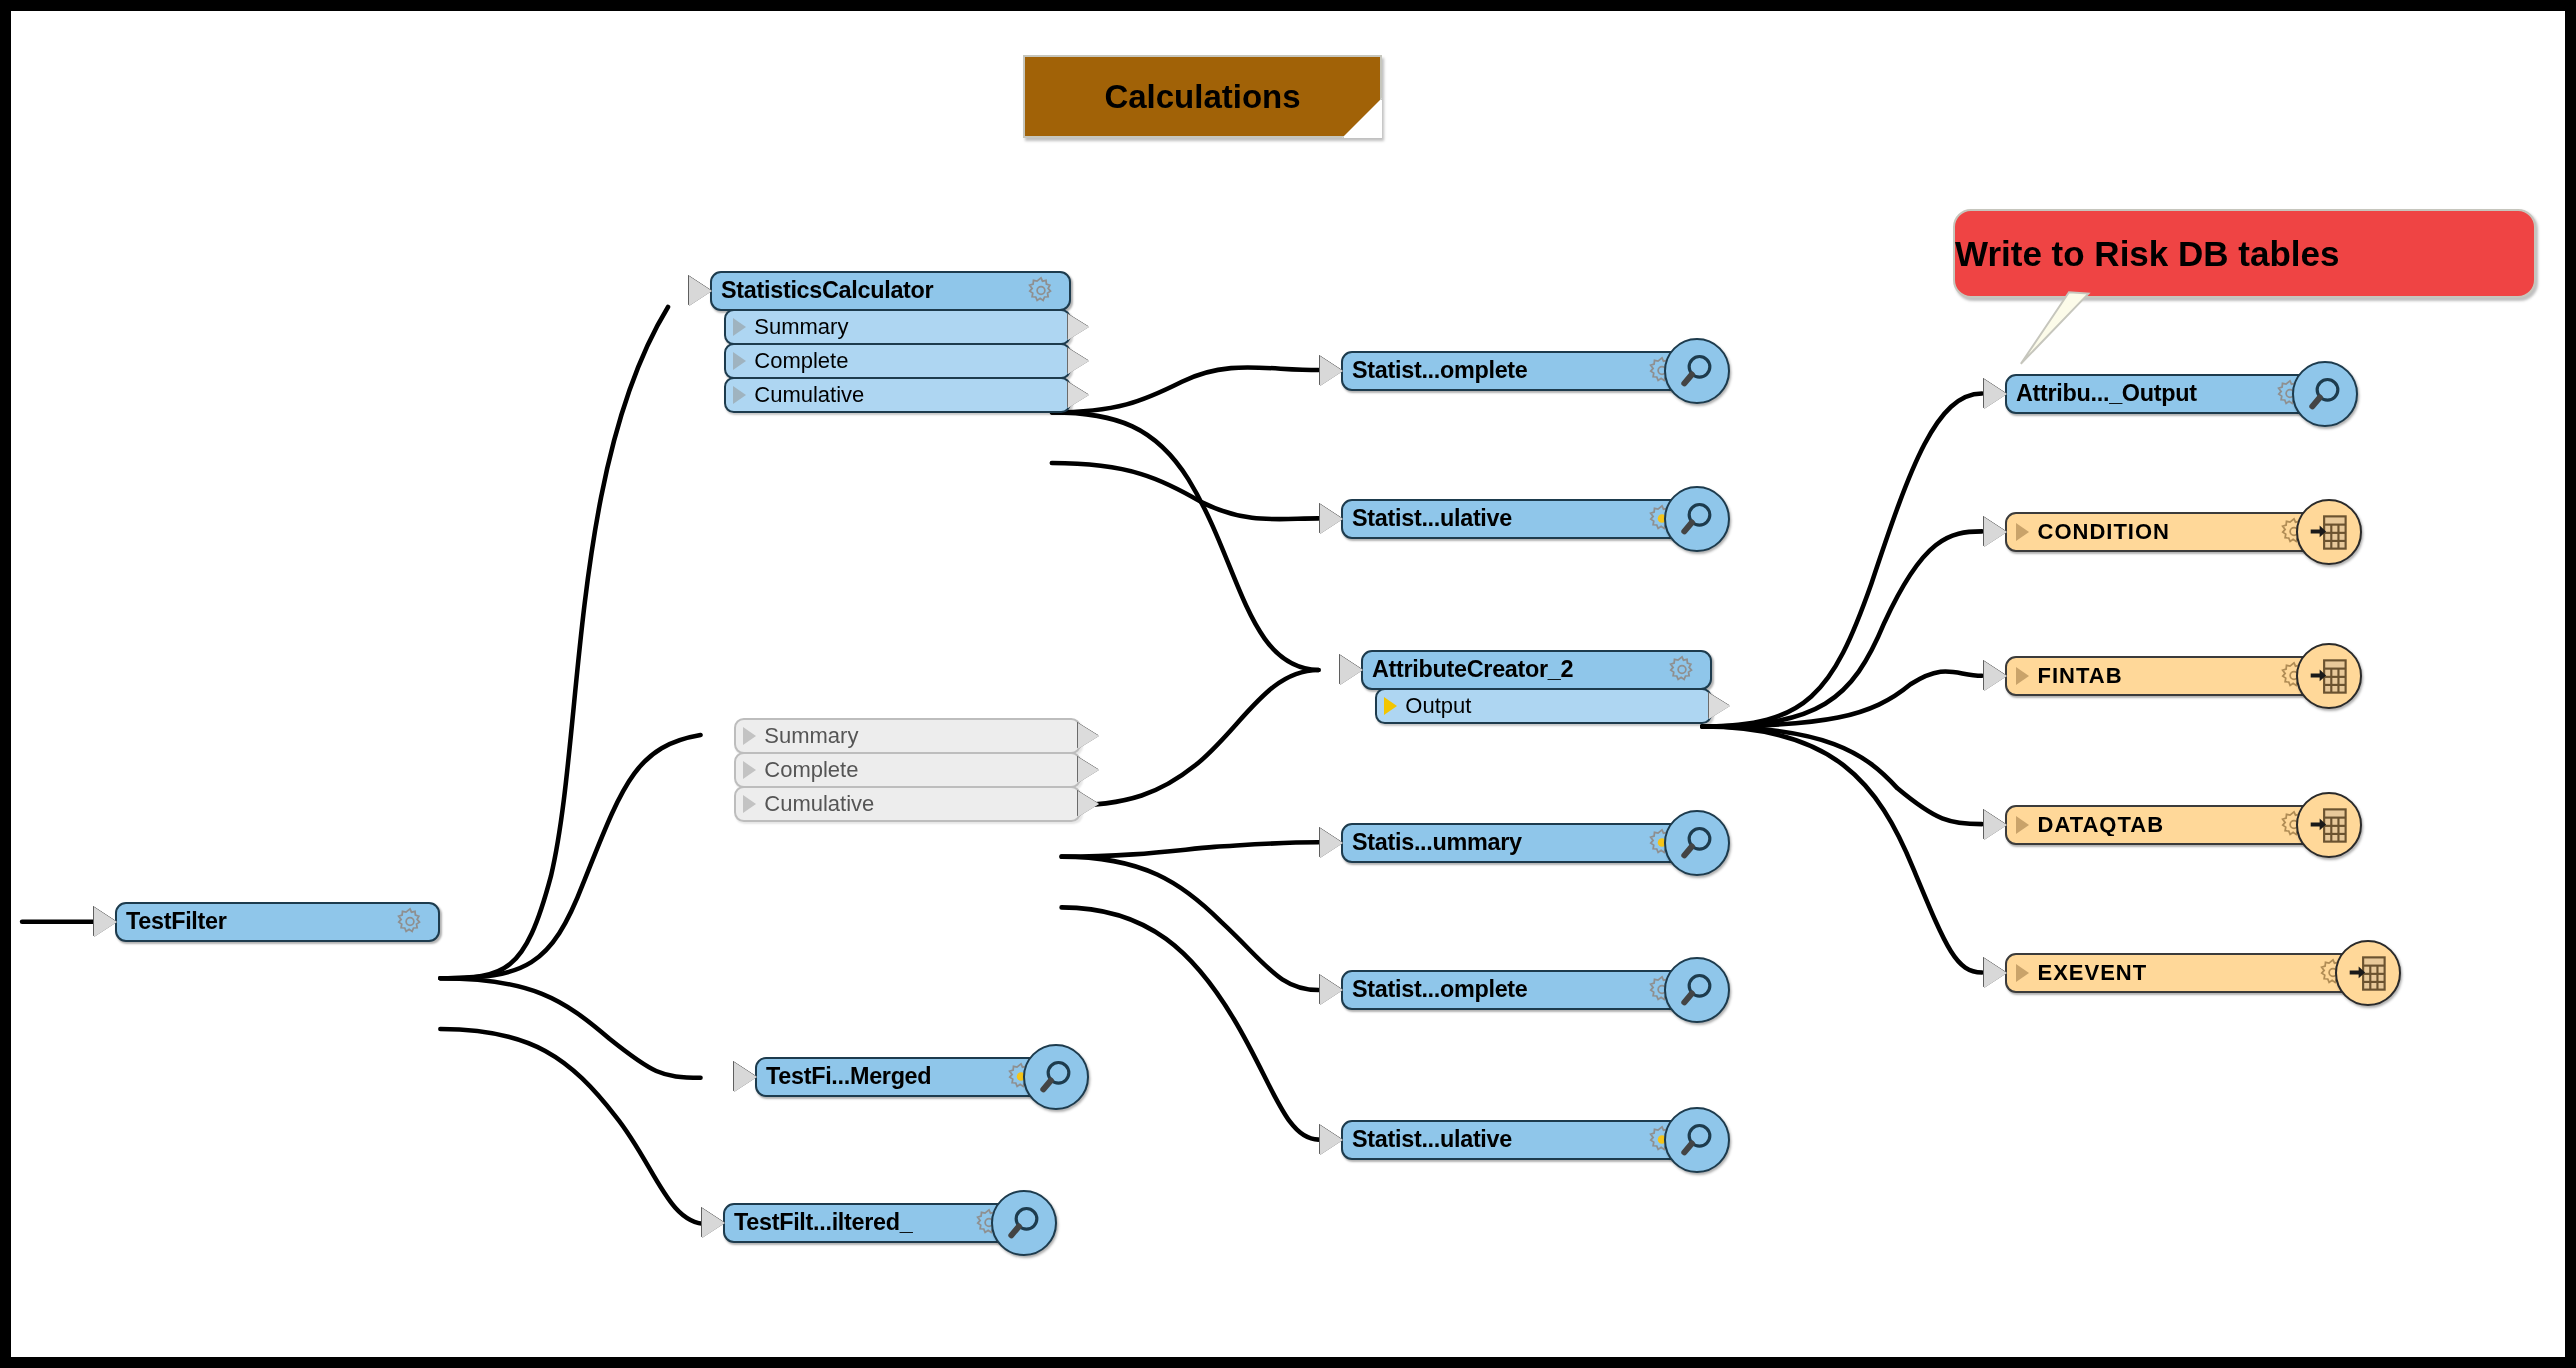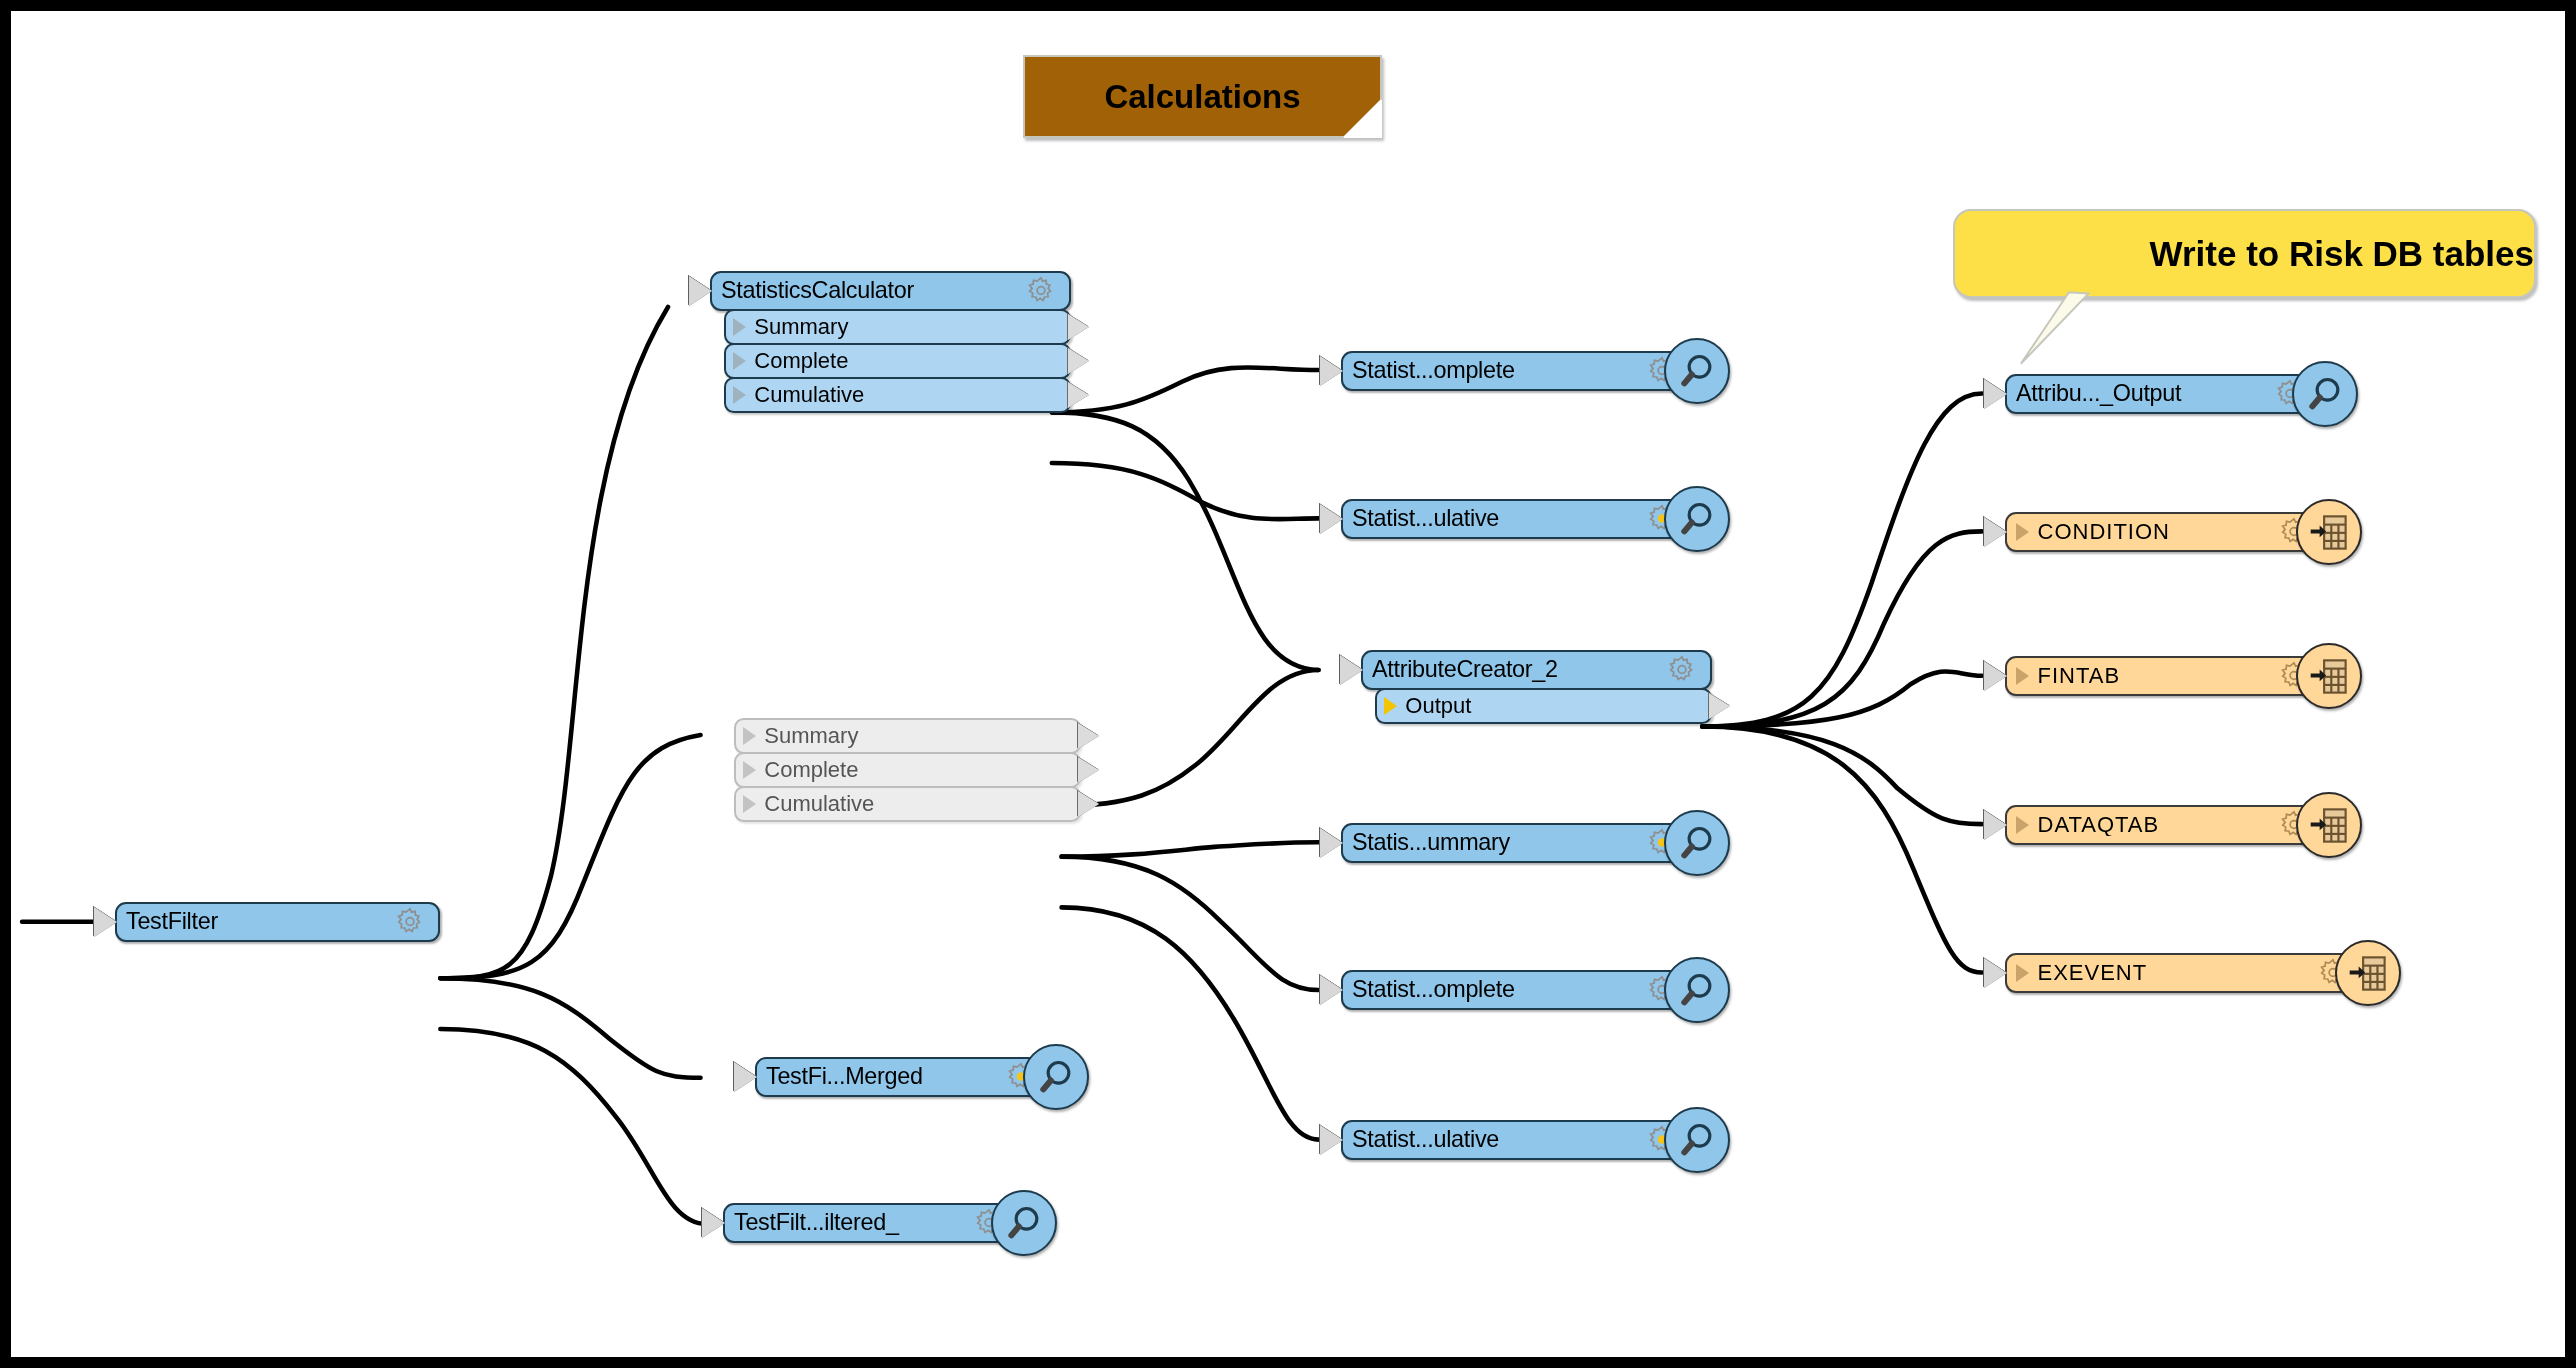--- a/index.html
+++ b/index.html
@@ -14,20 +14,21 @@
   #wires{position:absolute;left:0;top:0;width:2576px;height:1368px;pointer-events:none;}
 
   
   .node{position:absolute;}
 
   .nhead{
     position:relative;display:flex;align-items:center;
     box-sizing:border-box;border:2px solid #1d3b4d;border-radius:11px;
     background:#8fc6ea;height:40px;padding:0 13px 0 9px;
     box-shadow:1.3px 2px 2px rgba(0,0,0,.30);
+    font-weight:bold;
   }
   .nhead.gray{background:#ececec;border-color:#b4b4b4;box-shadow:1.3px 2px 2px rgba(0,0,0,.13);}
   .nhead.amber{background:#ffd899;border-color:#3b3b3b;}
 
   .ntitle{
     flex:1 1 auto;white-space:nowrap;overflow:hidden;
     font-size:23.4px;color:#000;letter-spacing:-0.3px;line-height:1;
   }
   .nhead.gray .ntitle{color:#555;}
   .nhead.amber .ntitle{letter-spacing:1px;font-size:22px;}
@@ -93,23 +94,23 @@
     display:flex;align-items:center;justify-content:center;
   }
   .note .ntxt{font-size:33px;font-weight:bold;color:#000;white-space:nowrap;}
   .note .fold{
     position:absolute;right:-2px;bottom:-2px;width:38px;height:38px;
     background:#ffffff;border-left:2px solid #c6c6bd;border-top:2px solid #c6c6bd;
     transform:rotate(0deg);
     clip-path:polygon(100% 0,0 100%,100% 100%);
   }
   .bubble{
-    position:absolute;background:#fde047;border:2px solid #c6c6bd;border-radius:18px;
+    position:absolute;background:#ef4444;border:2px solid #c6c6bd;border-radius:18px;
     box-shadow:2px 2.6px 2.6px rgba(0,0,0,.25);
-    display:flex;align-items:center;justify-content:flex-end;
+    display:flex;align-items:center;justify-content:flex-start;
   }
   .bubble .ntxt{font-size:35px;font-weight:bold;color:#000;white-space:nowrap;}
 </style>
 </head>
 <body>
 
 <div id="canvas">
 
   <svg id="wires" viewBox="0 0 3960 2103" xmlns="http://www.w3.org/2000/svg">
     <g fill="none" stroke="#000000" stroke-width="7" stroke-linecap="round">

